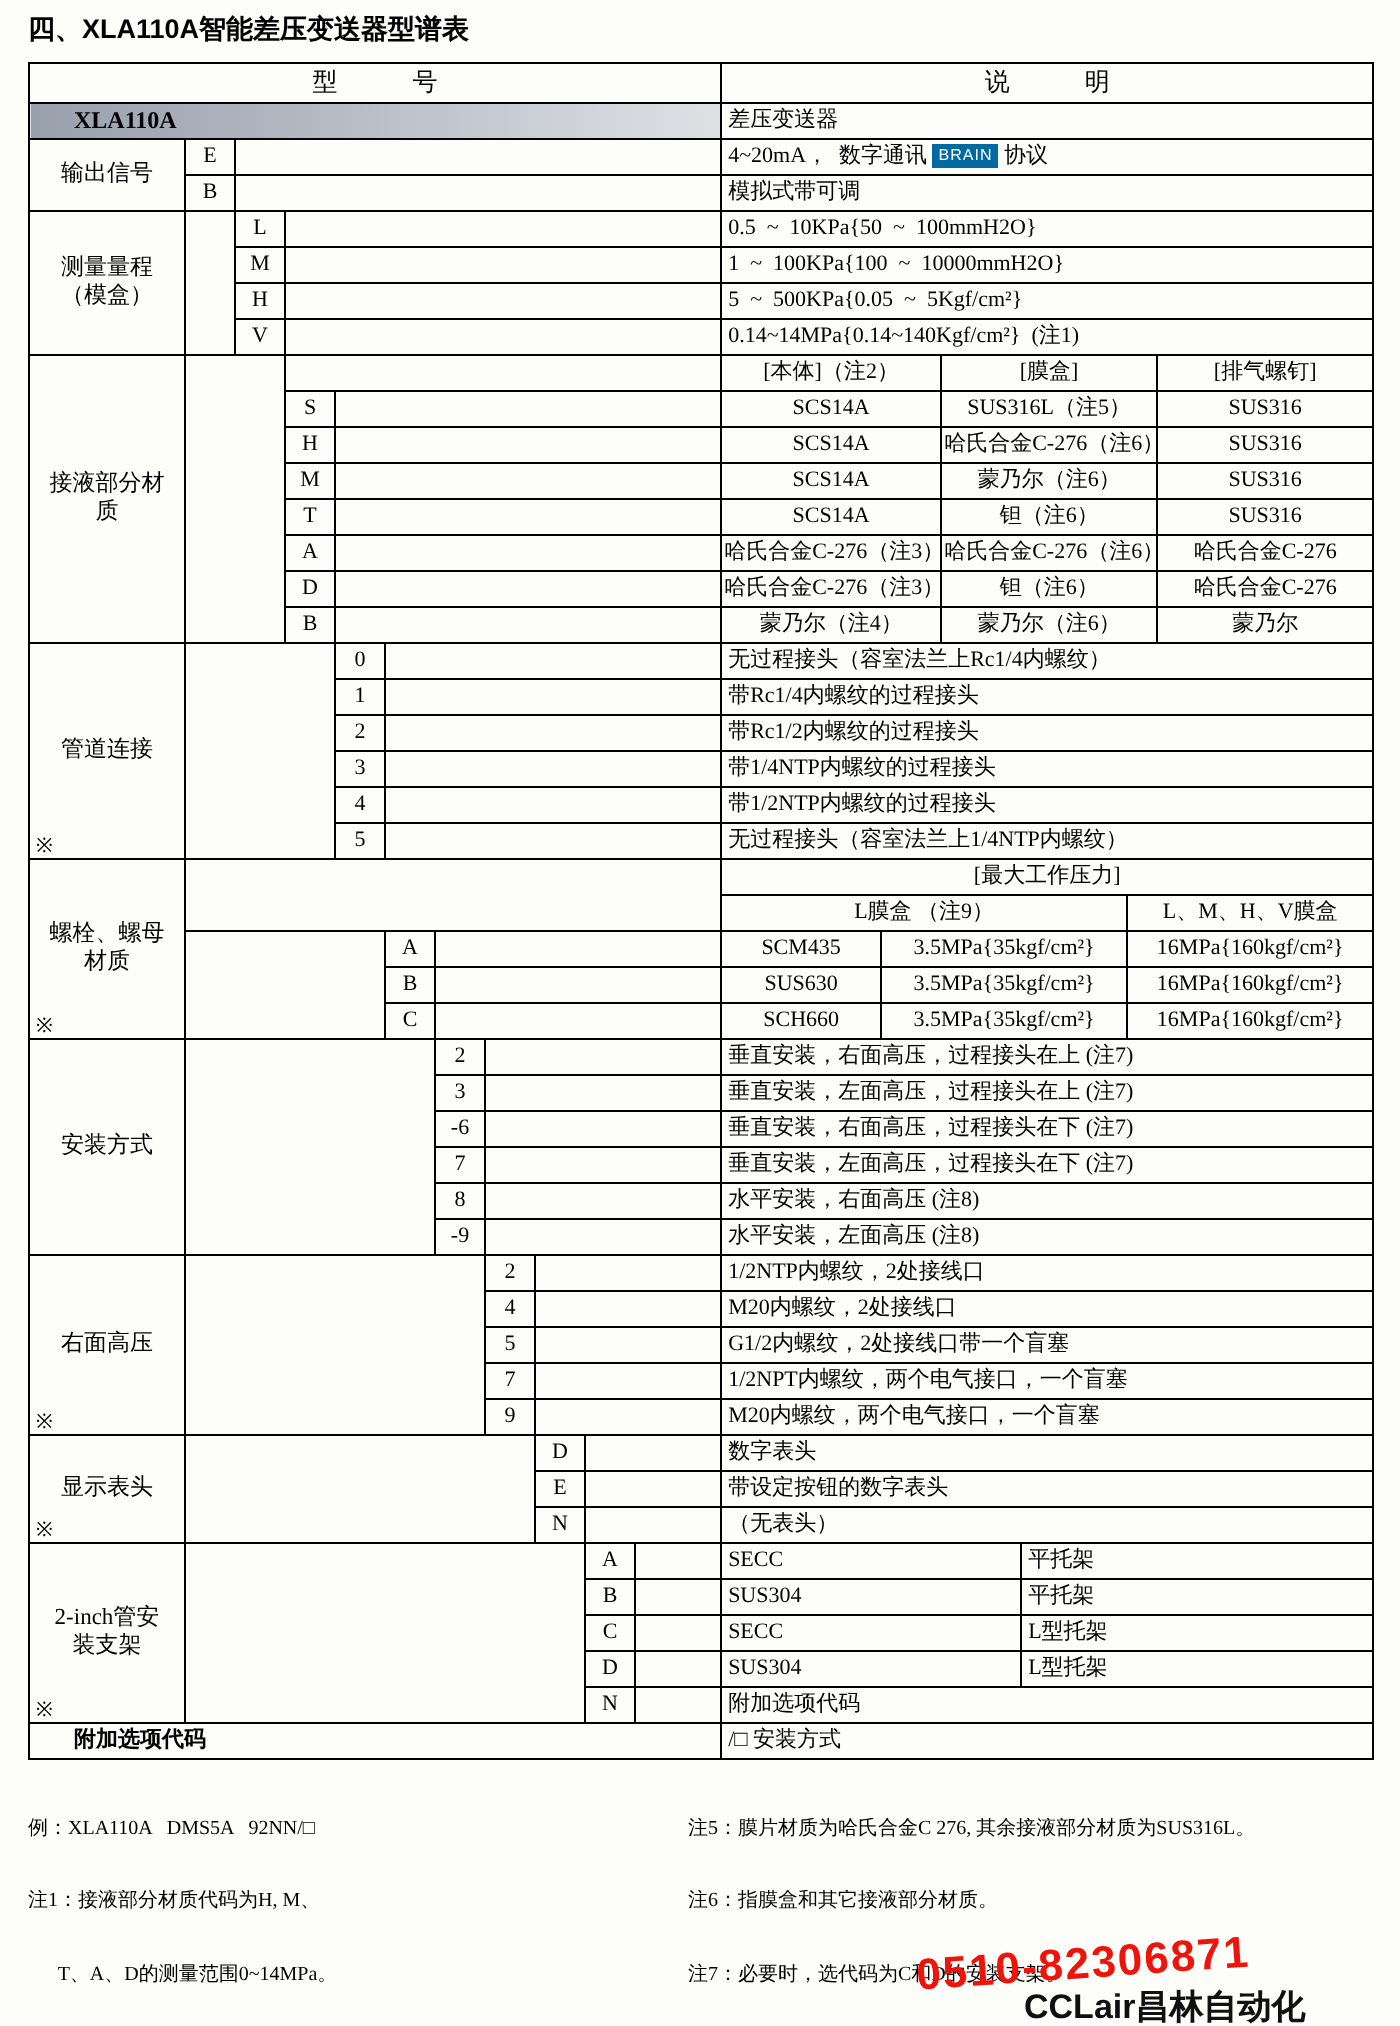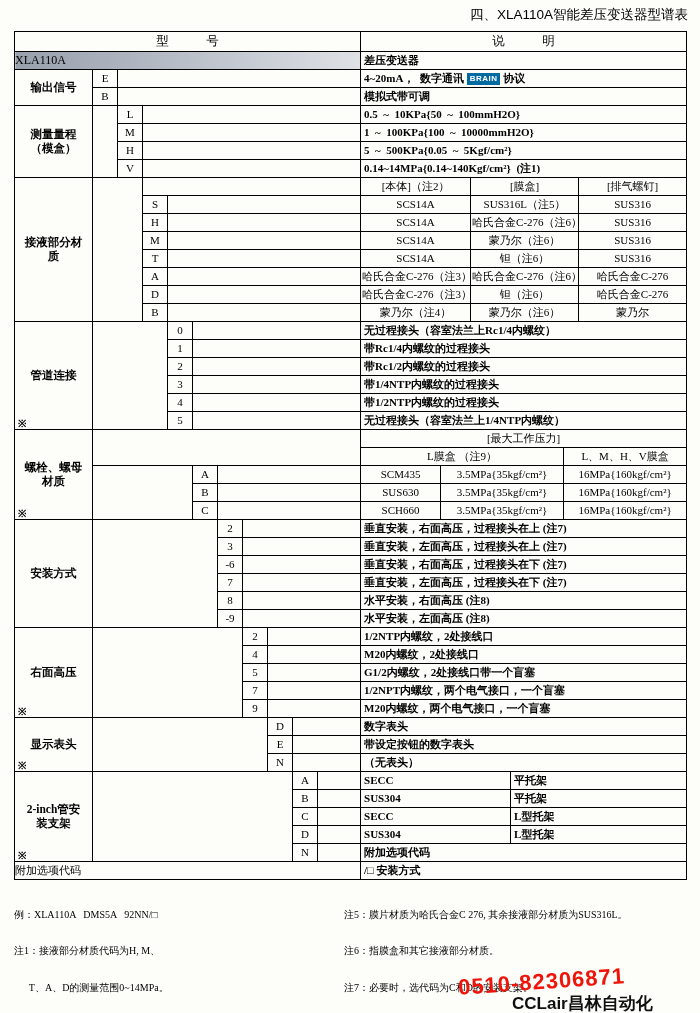--- a/index.html
+++ b/index.html
@@ -5,33 +5,33 @@
   * { box-sizing: border-box; }
   html,body { margin:0; padding:0; }
   body {
     width:700px; height:1013px; position:relative; overflow:hidden;
     background:#fdfdfa; color:#000;
     font-family:"Liberation Serif","DejaVu Serif",serif;
   }
   .page { padding:6px 12px 0 14px; }
   .title {
     font-family:"Liberation Sans","DejaVu Sans",sans-serif;
-    font-size:13.5px; font-weight:normal; margin:0 0 7px 0;text-align:right;
+    font-size:13.5px; font-weight:bold; margin:0 0 7px 0;
   }
   table.spec { border-collapse:collapse; table-layout:fixed; width:583px; }
   .spec td, .spec th {
     border:1px solid #000; font-size:11px; line-height:1.15;
     height:18px; padding:0 3px; overflow:hidden;
   }
   .spec th { font-weight:normal; font-size:12.5px; height:20px; text-align:center; }
-  td.cat { text-align:center; position:relative; padding:2px 8px; font-size:11.5px;font-weight:bold; }
+  td.cat { text-align:center; position:relative; padding:2px 8px; font-size:11.5px; }
   td.code { text-align:center; padding:0; }
-  td.desc { white-space:pre;font-weight:bold; }
+  td.desc { white-space:pre; }
   td.ctr  { text-align:center; white-space:pre; padding:0 1px;margin-left:18px; }
-  td.left { padding-left:0; }
+  td.left { padding-left:22px;font-weight:bold; }
   .star { position:absolute; left:3px; bottom:0; font-size:10px; }
   .badge {
     display:inline-block; background:#0369a1; color:#fff; font-size:8px;
     line-height:10px; padding:1px 3px; letter-spacing:.5px;
     font-family:"Liberation Sans",sans-serif; transform:translateY(-1px);
   }
   td.shade { background:linear-gradient(90deg,#98a0ac 0%,#b6bcc6 45%,#dfe1e5 100%); font-size:12px; }
   .notes { display:flex; margin-top:4px; font-size:10px; line-height:12.3px; }
   .notes .col-l { width:330px; flex:none; }
   .notes .col-r { flex:1; }

